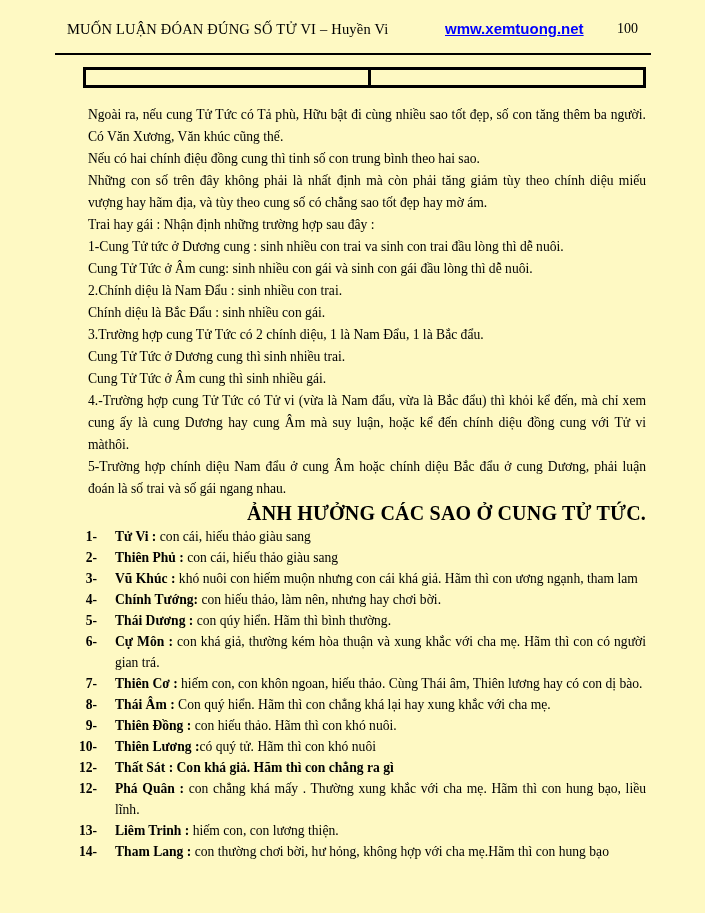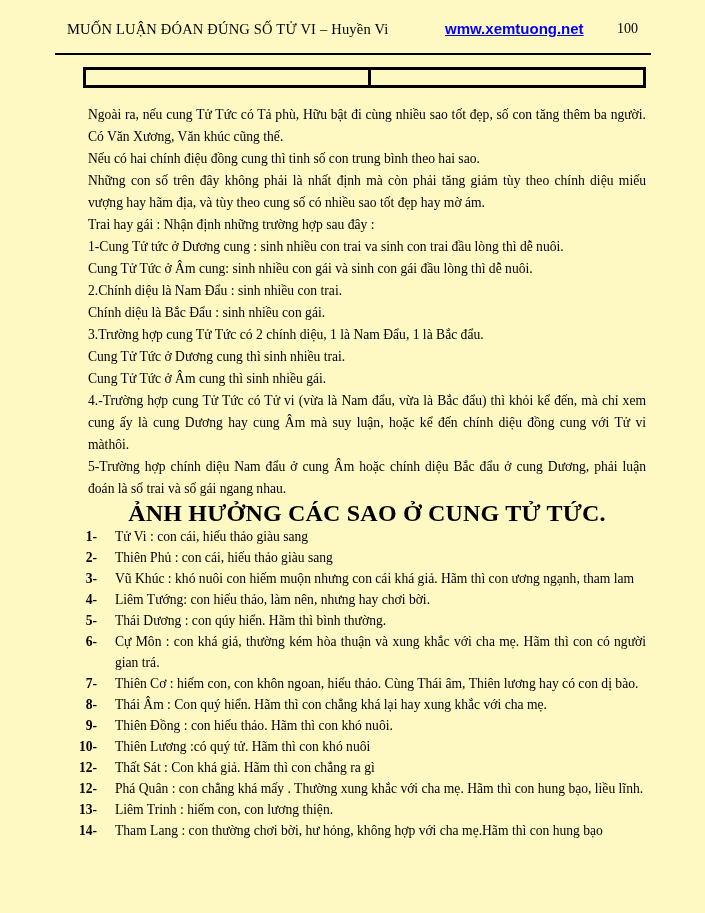--- a/index.html
+++ b/index.html
@@ -18,26 +18,26 @@
   .page-number { position:absolute; right:67px; top:21px; font-size:14px; }
   .rule { position:absolute; top:53px; left:55px; width:596px; height:2px; background:#000; }
   .top-table { position:absolute; top:67px; left:83px; width:563px; border-collapse:collapse; table-layout:fixed; }
   .top-table td { border:3px solid #000; height:15px; padding:0; }
   .top-table td.c1 { width:282px; }
   .body {
     position:absolute; top:104px; left:88px; width:558px;
     font-size:13.6px; line-height:22px; text-align:justify;
   }
   .body p { margin:0; }
-  .section-heading { font-size:24px; font-weight:bold; margin:0; line-height:26px; text-align:center; letter-spacing:0.2px; }
+  .section-heading { font-size:20px; font-weight:bold; margin:0; line-height:26px; text-align:right; letter-spacing:0.2px; }
   .star-list { line-height:21px; }
   .li { position:relative; padding-left:27px; }
   .num { position:absolute; left:-25px; top:0; width:34px; text-align:right; font-weight:bold; }
   .num.b { font-weight:bold; }
-  .star-name { font-weight:normal; }
+  .star-name { font-weight:bold; }
   .desc.b { font-weight:bold; }
 </style>
 </head>
 <body>
 
 <div class="page">
 
   <div class="header-title">MUỐN LUẬN ĐÓAN ĐÚNG SỐ TỬ VI – Huyền Vi</div>
   <a class="site-link">wmw.xemtuong.net</a>
   <div class="page-number">100</div>
@@ -52,21 +52,21 @@
     </tr>
   </tbody>
     </table>
 
   <div class="body">
     <div id="paragraphs">
   <p>Ngoài ra, nếu cung Tử Tức có Tả phù, Hữu bật đi cùng nhiều sao tốt đẹp, số con tăng thêm ba người. Có Văn Xương, Văn khúc cũng thế.</p>
 
   <p>Nếu có hai chính điệu đồng cung thì tinh số con trung bình theo hai sao.</p>
 
-  <p>Những con số trên đây không phải là nhất định mà còn phải tăng giảm tùy theo chính diệu miếu vượng hay hãm địa, và tùy theo cung số có nhiều sao tốt đẹp hay mờ ám.</p>
+  <p>Những con số trên đây không phải là nhất định mà còn phải tăng giảm tùy theo chính diệu miếu vượng hay hãm địa, và tùy theo cung số có chẳng sao tốt đẹp hay mờ ám.</p>
 
   <p>Trai hay gái : Nhận định những trường hợp sau đây  :</p>
 
   <p>1-Cung Tử tức  ở Dương cung : sinh nhiều con trai va sinh con trai đầu lòng thì dễ nuôi.</p>
 
   <p>Cung Tử Tức ở Âm cung: sinh nhiều con gái và sinh con gái đầu lòng thì dễ nuôi.</p>
 
   <p>2.Chính diệu là Nam Đẩu : sinh nhiều con trai.</p>
 
   <p>Chính diệu là Bắc Đẩu : sinh nhiều con gái.</p>
@@ -89,21 +89,21 @@
 
   <div class="li">
     <span class="num b">2-</span><span class="txt"><span class="star-name">Thiên Phủ :</span><span class="desc"> con cái, hiếu thảo giàu sang</span></span>
   </div>
 
   <div class="li">
     <span class="num b">3-</span><span class="txt"><span class="star-name">Vũ Khúc :</span><span class="desc"> khó nuôi con hiếm muộn nhưng con cái khá giả. Hãm thì con ương ngạnh, tham lam</span></span>
   </div>
 
   <div class="li">
-    <span class="num b">4-</span><span class="txt"><span class="star-name">Liêm Tướng:</span><span class="desc"> con hiếu thảo, làm nên, nhưng hay chơi bời.</span></span>
+    <span class="num b">4-</span><span class="txt"><span class="star-name">Chính Tướng:</span><span class="desc"> con hiếu thảo, làm nên, nhưng hay chơi bời.</span></span>
   </div>
 
   <div class="li">
     <span class="num b">5-</span><span class="txt"><span class="star-name">Thái Dương :</span><span class="desc"> con qúy hiển. Hãm thì bình thường.</span></span>
   </div>
 
   <div class="li">
     <span class="num b">6-</span><span class="txt"><span class="star-name">Cự Môn :</span><span class="desc"> con khá giả, thường kém hòa thuận và xung khắc với cha mẹ. Hãm thì con có người gian trá.</span></span>
   </div>
 

